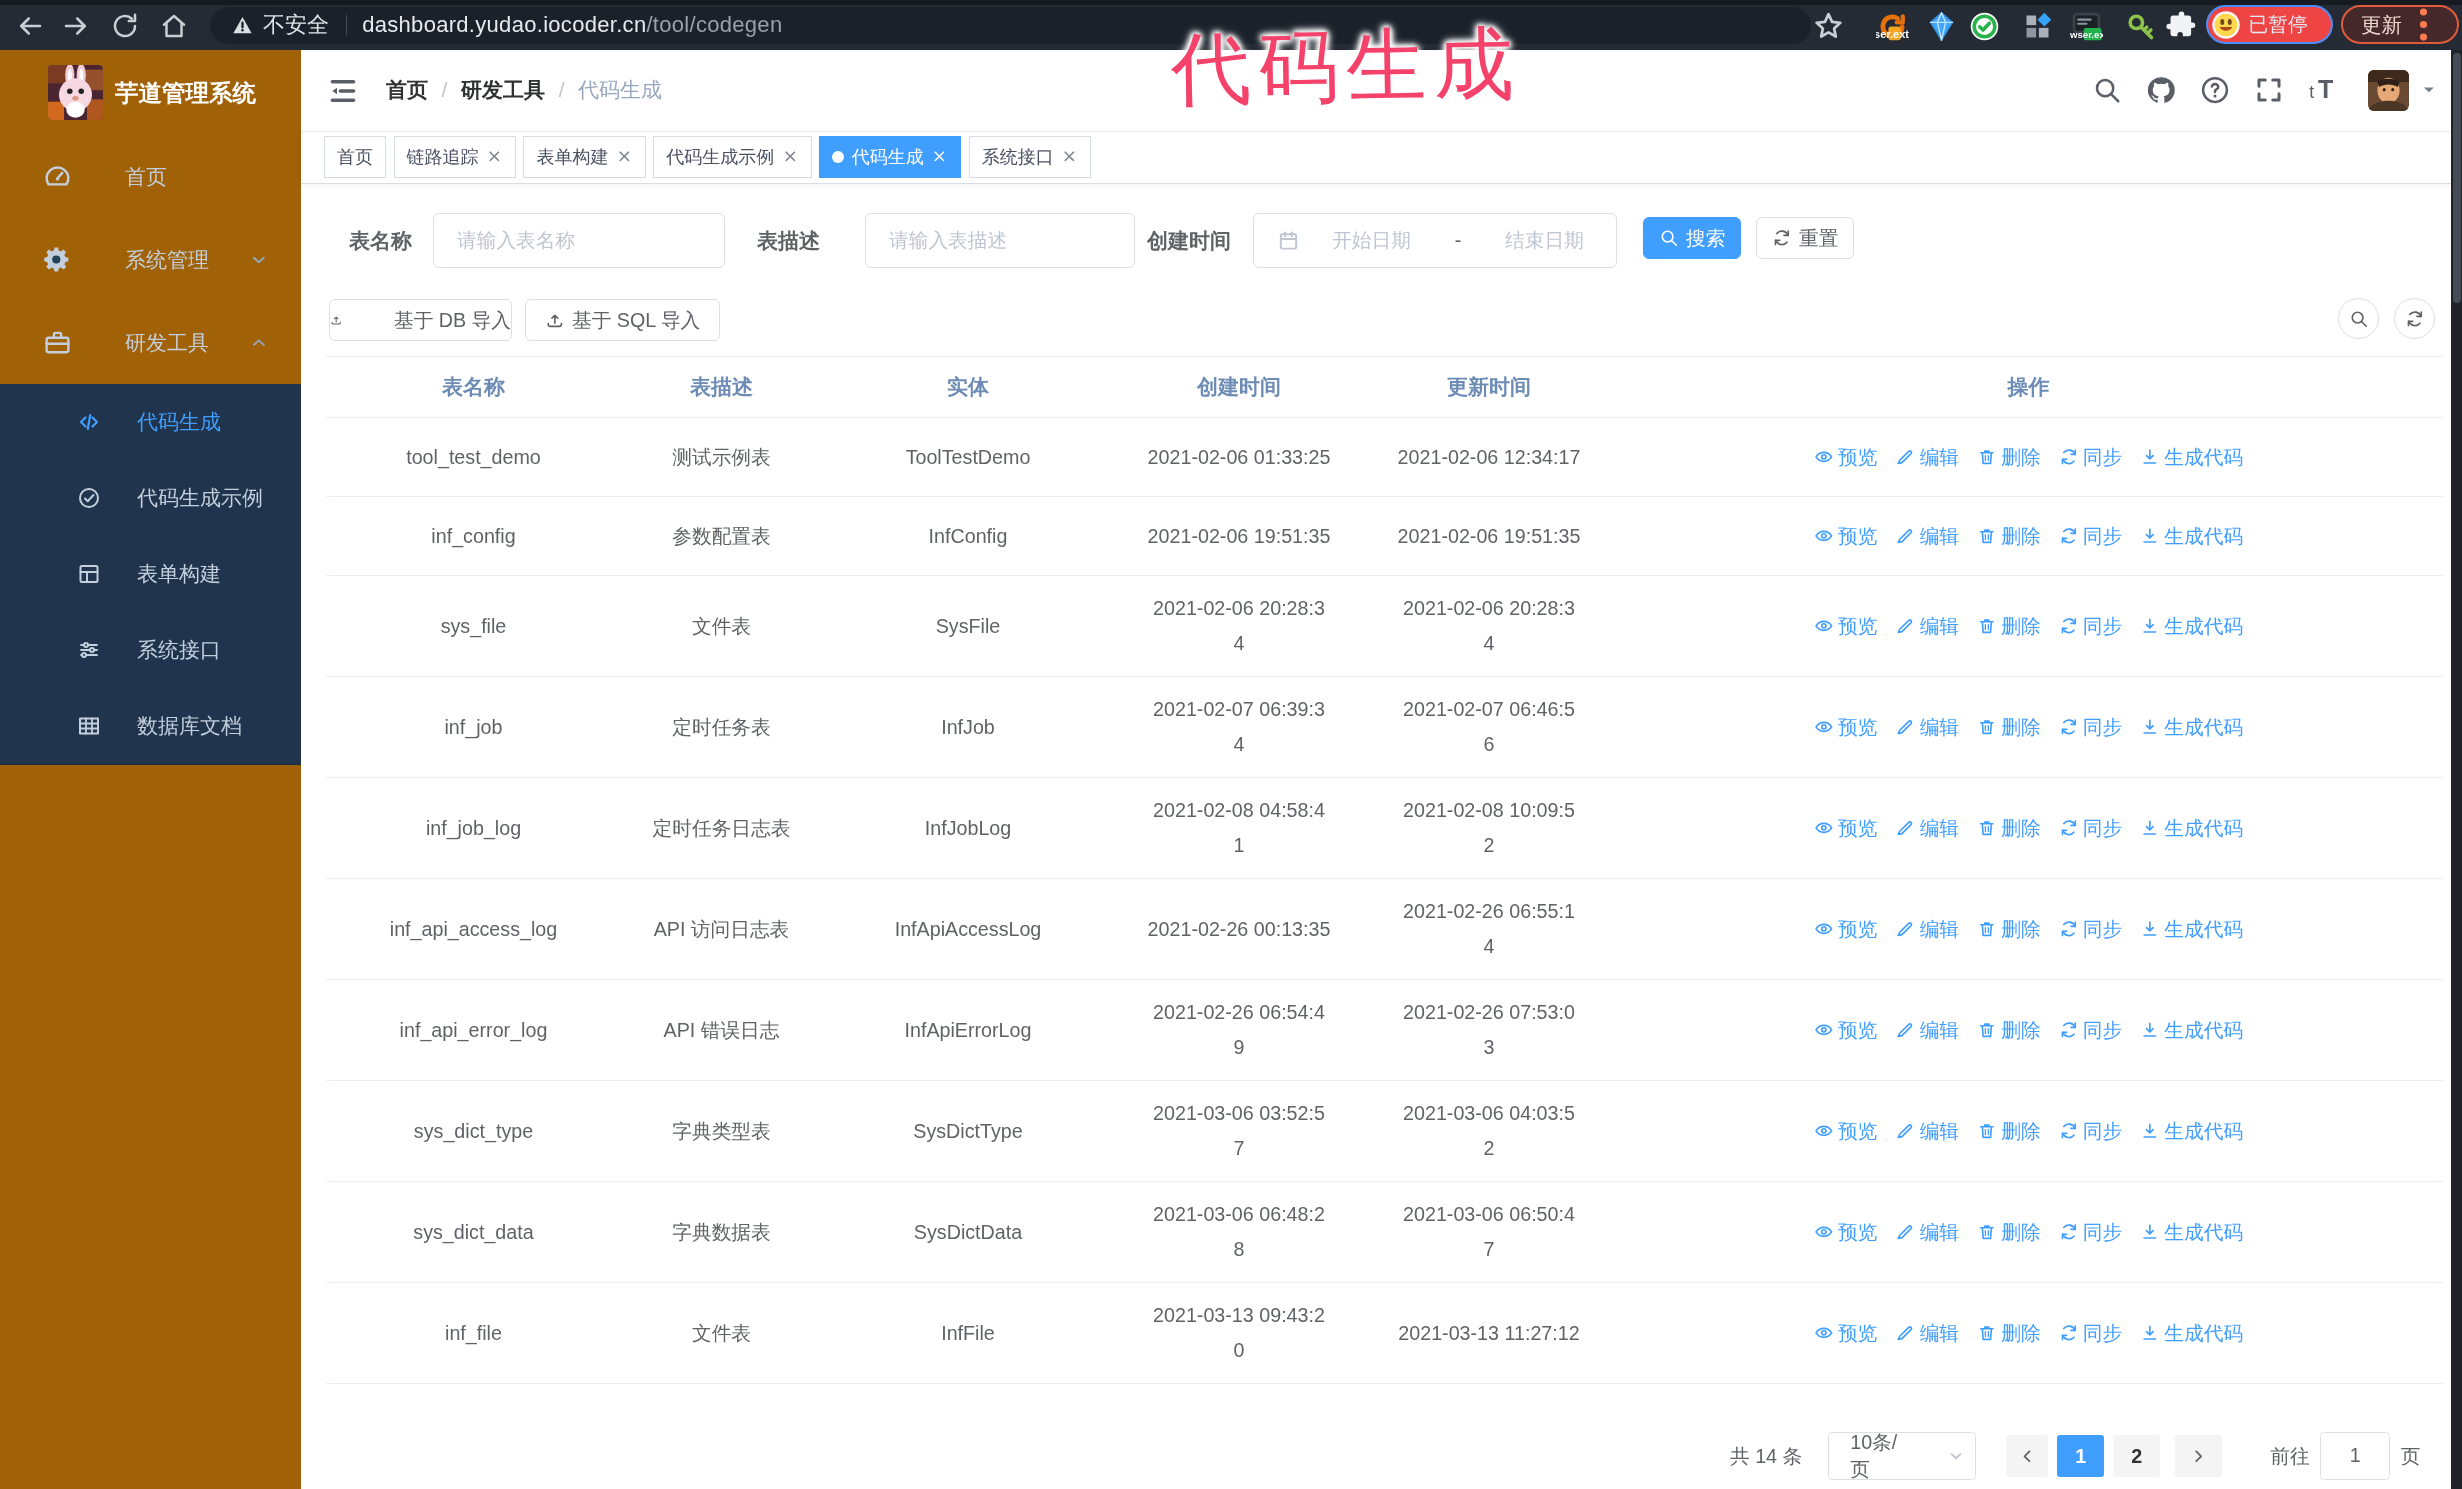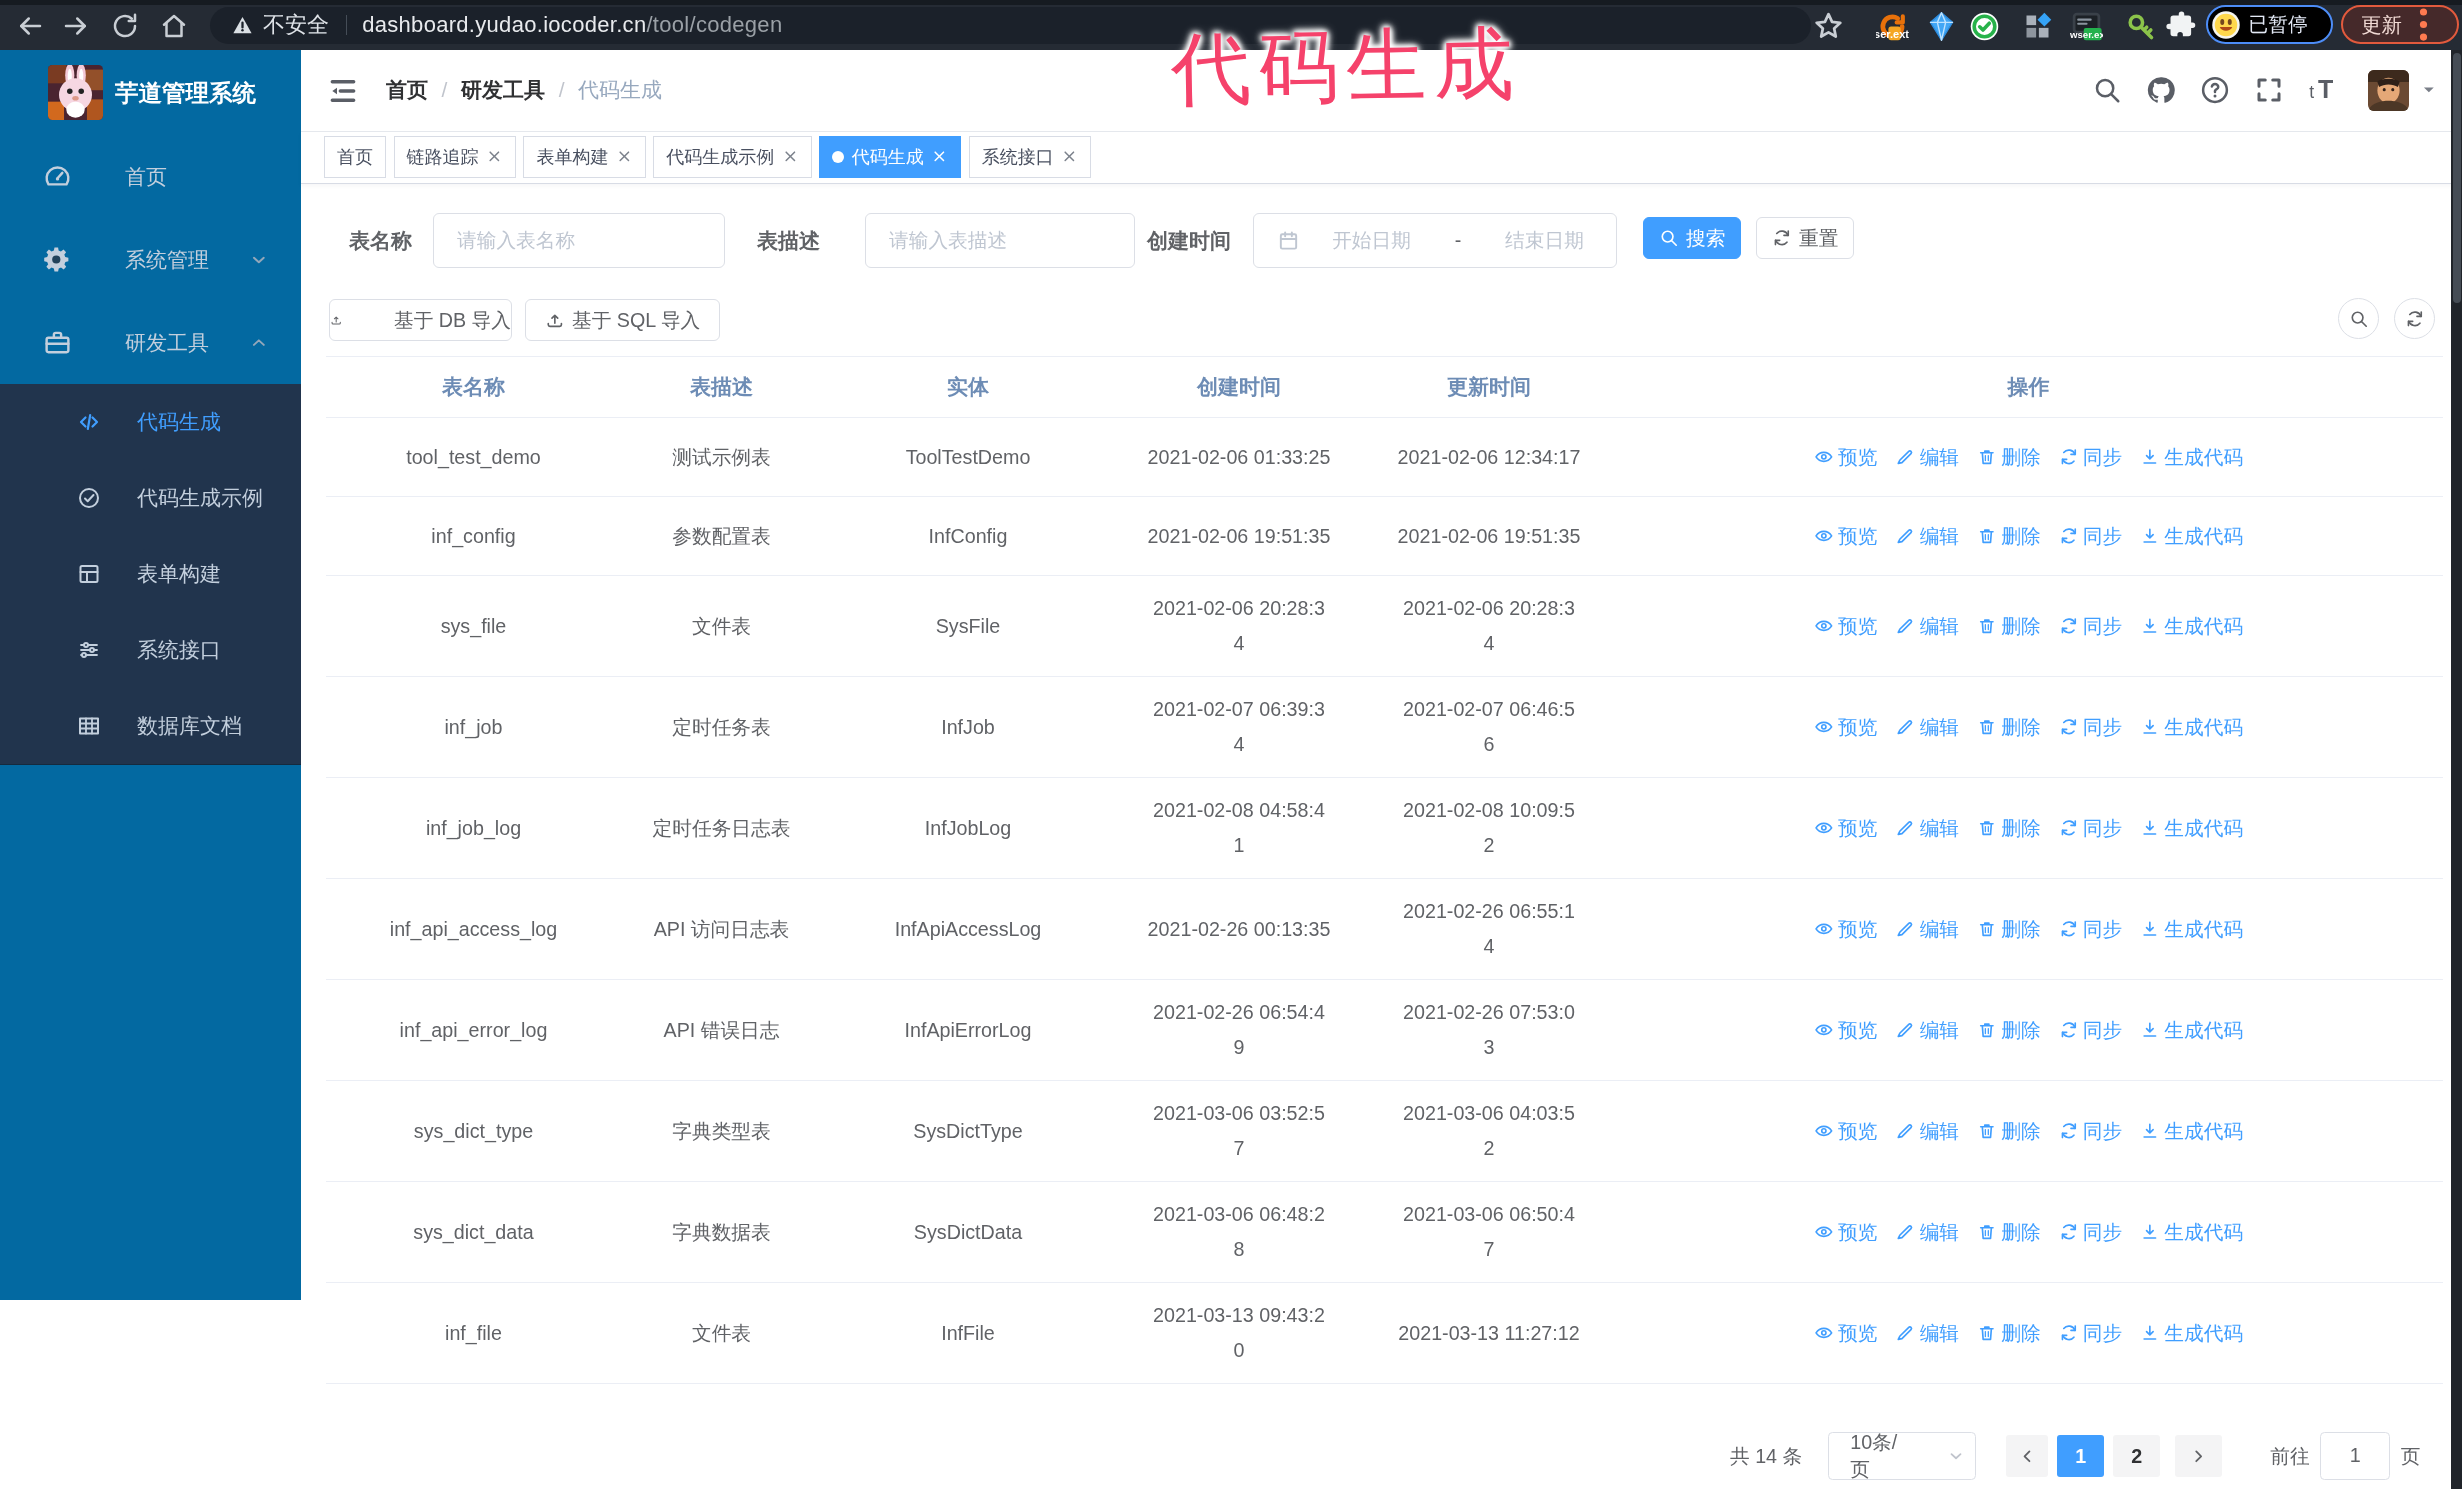--- a/index.html
+++ b/index.html
@@ -12,34 +12,34 @@
   .browser-bar .top-strip { position:absolute; left:0; top:0; right:0; height:4.5px; background:#161b21; }
   .nav-ico { position:absolute; top:10.6px; width:30px; height:30px; color:#c9ced4; }
   .url-pill { position:absolute; left:210px; top:6.8px; width:1601px; height:37px; border-radius:19px; background:#1b212a; display:flex; align-items:center; color:#dadfe4; }
   .url-pill .warn { margin-left:21px; width:23px; height:23px; color:#dadfe4; }
   .url-pill .sec-label { margin-left:9px; font-size:22px; color:#dfe3e8; }
   .url-pill .sep { width:1.5px; height:19.7px; background:#454d57; margin:0 15px 0 16.7px; }
   .url-pill .url { font-size:22px; letter-spacing:0.3px; color:#e8eaed; white-space:nowrap; }
   .url-pill .url .path { color:#9aa0a6; }
   .bext { position:absolute; top:9.8px; width:33px; height:33px; display:flex; align-items:center; justify-content:center; color:#c9ced4; }
   .chip { position:absolute; top:5.3px; height:39px; border-radius:19.7px; display:flex; align-items:center; }
-  .chip.profile { left:2206px; width:127px; background:#000000; border:2.3px solid #4d8df7; }
+  .chip.profile { left:2206px; width:127px; background:#ef4444; border:2.3px solid #4d8df7; }
   .chip.profile .emoji { width:30px; height:30px; margin-left:3px; }
   .chip.profile .lbl { color:#e3e9f5; font-size:19.7px; margin-left:7.6px; white-space:nowrap; }
   .chip.update { left:2341px; width:118px; background:#45292a; border:2.3px solid #e25a3d; justify-content:space-between; }
   .chip.update .lbl { color:#f3dcd6; font-size:20.5px; margin-left:18px; white-space:nowrap; }
   .chip.update .kebab { margin-right:12px; }
 
   
   .annotation { position:absolute; left:1171px; top:13.6px; z-index:60; font-size:80px; font-weight:500;
     letter-spacing:7.6px; color:#f5426b; white-space:nowrap; transform:rotate(-1deg);
     text-shadow:0 0 4.5px #fff,0 0 7.6px #fff,0 0 10.6px #fff, 1.5px 1.5px 6px #ffffff, -1.5px -1.5px 6px #ffffff; }
 
   
-  .sidebar { position:absolute; left:0; top:50px; width:301px; height:1250px; background:#0369a1; overflow:hidden;text-align:right; }
+  .sidebar { position:absolute; left:0; top:50px; width:301px; height:1440px; background:#a16207; overflow:hidden;text-align:right; }
   .logo-row { height:85px; display:flex; align-items:center; }
   .logo-img { width:55px; height:55px; margin-left:48px; border-radius:4.5px; overflow:hidden; flex:none; }
   .logo-title { color:#fff; font-size:23.5px; font-weight:600; margin-left:12px; white-space:nowrap; }
   .menu { margin-top:0; }
   .m-item { height:83px; display:flex; align-items:center; position:relative; color:#c3cfdd; cursor:pointer; }
   .m-item .ico { width:29px; height:29px; margin-left:43px; flex:none; color:#c3cfdd; }
   .m-item .lbl { font-size:21px; margin-left:53px; }
   .m-item .chev { position:absolute; right:32px; width:19.7px; height:19.7px; color:#93a7ba; }
   .submenu { background:#21344d; border-bottom:1.5px solid #152a3e; }
   .s-item { height:76px; display:flex; align-items:center; color:#c3cfdd; cursor:pointer; }

